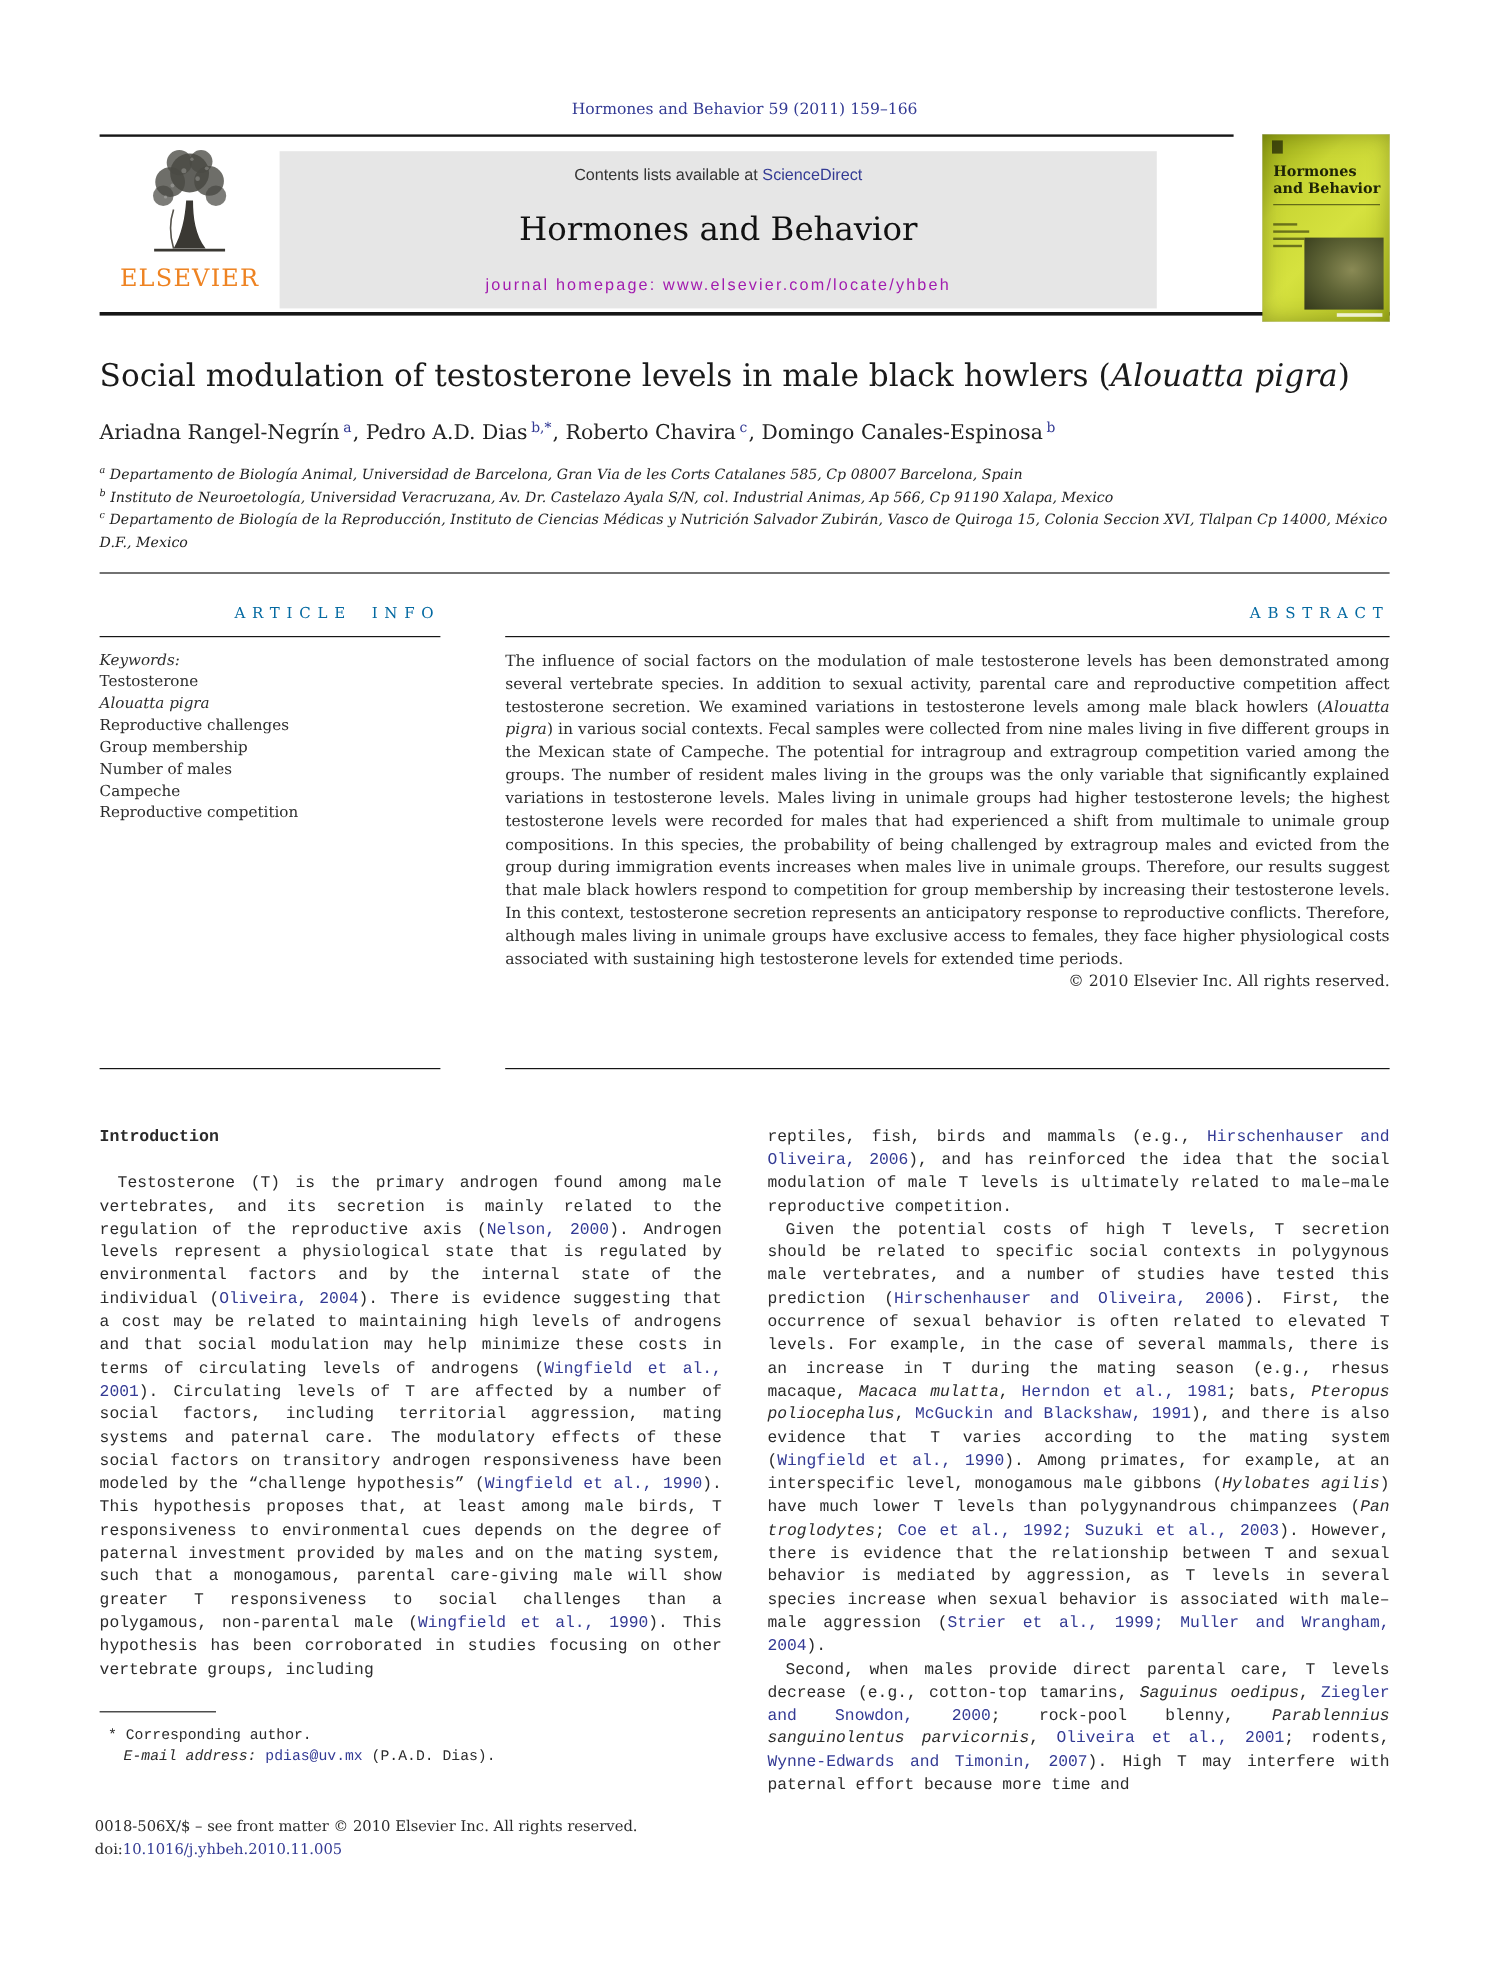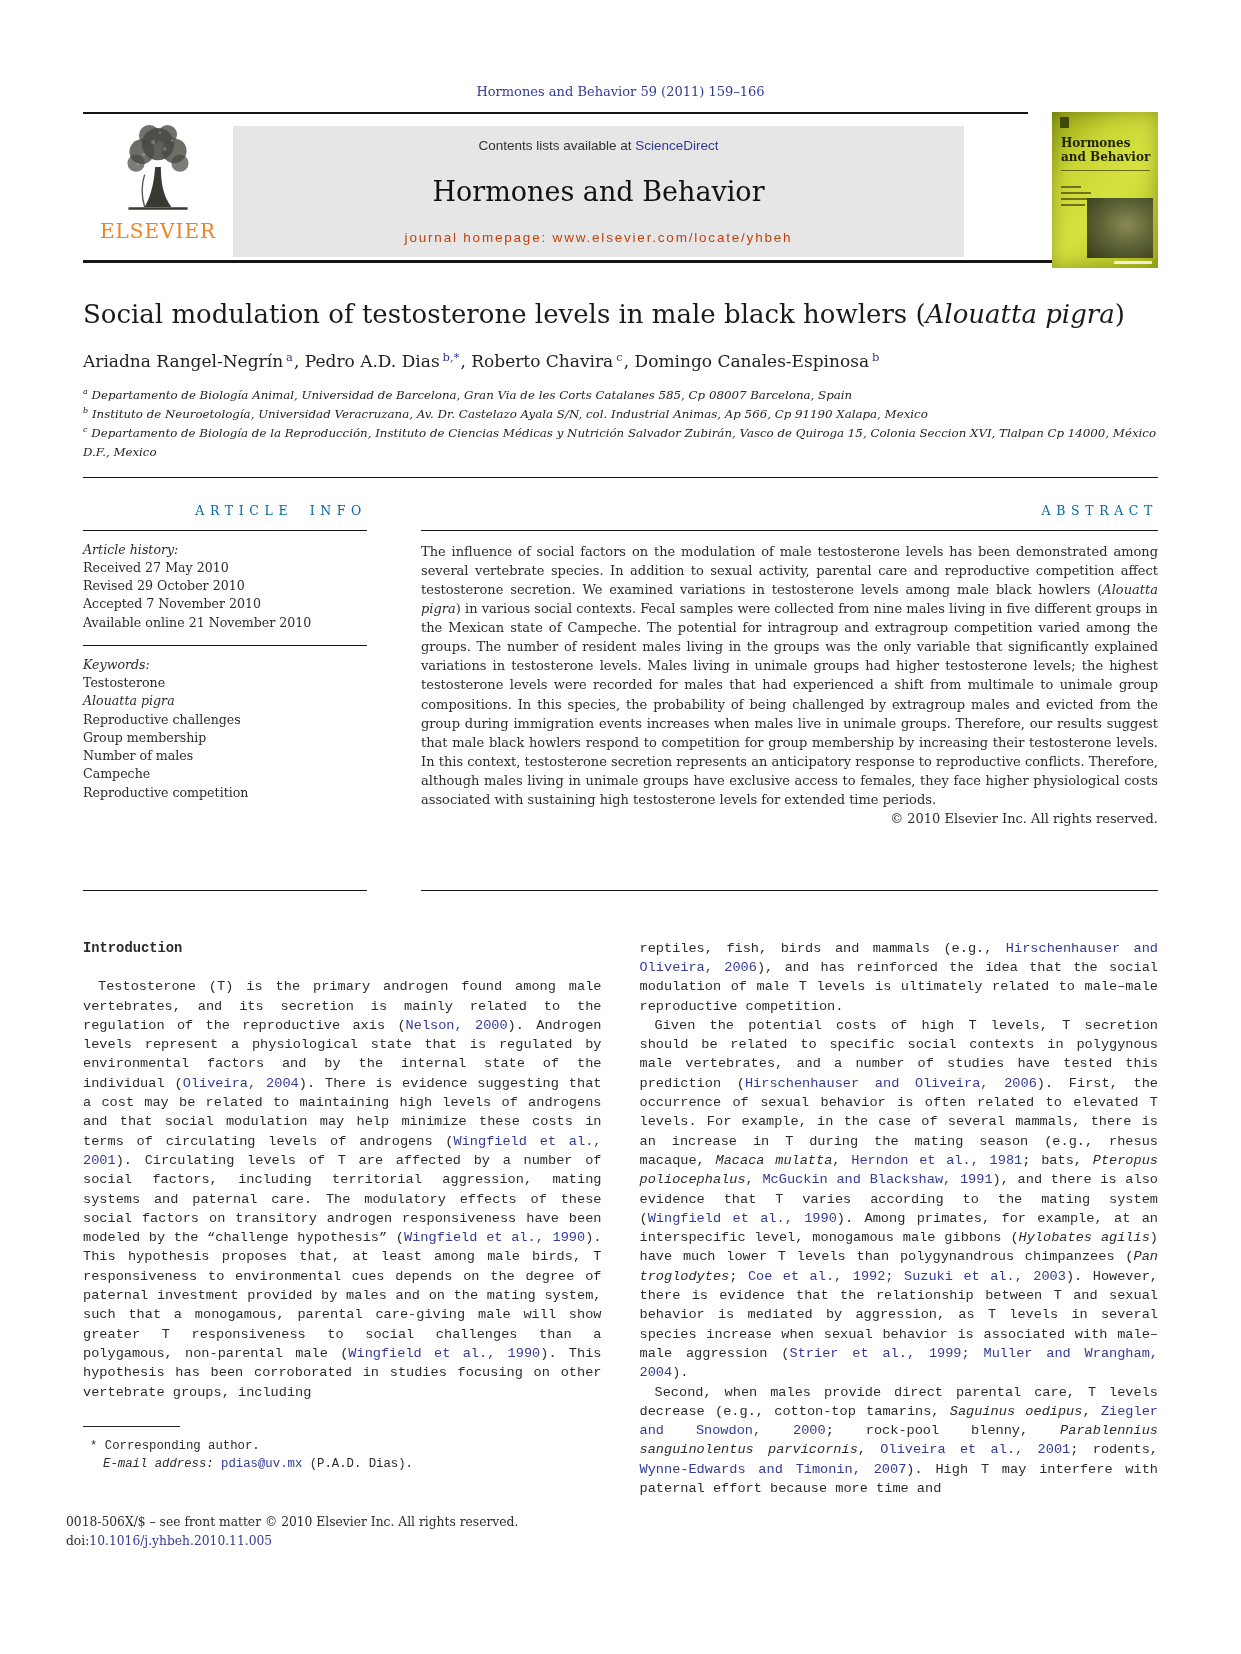--- a/index.html
+++ b/index.html
@@ -36,21 +36,21 @@
   .logo-block{width:150px;text-align:center;padding-top:5px;}
   .elsevier-word{font-size:20px;color:var(--elsevier_orange);letter-spacing:1px;margin-top:0;}
   .gray-box{
     flex:1;margin-right:64px;margin-top:12px;height:131px;box-sizing:border-box;
     background:var(--masthead_bg);
     display:flex;flex-direction:column;justify-content:space-between;
     text-align:center;padding:12px 8px 12px;
   }
   .contents-line{font-family:"Liberation Sans",sans-serif;font-size:13.5px;color:#333;}
   .mast-title{font-size:27px;color:#111;}
-  .homepage-line{font-family:"Liberation Sans",sans-serif;font-size:13.5px;letter-spacing:1.8px;color:#c2410c;}
+  .homepage-line{font-family:"Liberation Sans",sans-serif;font-size:13.5px;letter-spacing:1.8px;color:#a21caf;}
 
   
   .cover{
     position:absolute;right:0;top:0;width:106px;height:156px;cursor:pointer;
     background:linear-gradient(135deg,#93a311 0%,#c9d634 28%,#d6e23f 55%,#aebc1d 100%);
     box-shadow:inset 0 0 18px rgba(40,50,0,.35);
   }
   .cover-mark{position:absolute;top:5px;left:8px;width:9px;height:11px;background:rgba(30,35,5,.72);}
   .cover-title{position:absolute;top:25px;left:9px;font-weight:bold;font-size:12px;line-height:1.15;color:#1e2306;}
   .cover-rule{position:absolute;top:58px;left:9px;right:8px;border-top:1px solid rgba(30,35,5,.6);}
@@ -96,21 +96,21 @@
   .para{margin:0;}
   .indent{text-indent:15px;}
 
   
   .footnote{margin-top:24px;font-size:12.3px;line-height:1.5;text-align:left;}
   .fn-rule{width:97px;border-top:1px solid #222;margin-bottom:10px;}
   .fn-line1{padding-left:7px;}
   .fn-line2{padding-left:20px;}
 
   
-  .footer{position:absolute;left:66px;bottom:103px;font-size:12.3px;line-height:1.55;}
+  .footer{position:absolute;left:79px;bottom:103px;font-size:12.3px;line-height:1.55;}
 </style>
 </head>
 <body>
 
 <div class="page">
 
   <div class="journal-ref">Hormones and Behavior 59 (2011) 159–166</div>
 
   <div class="masthead">
     <div class="mast-left">
@@ -181,29 +181,20 @@
       <div class="affil"><span class="supr">b</span> <span>Instituto de Neuroetología, Universidad Veracruzana, Av. Dr. Castelazo Ayala S/N, col. Industrial Animas, Ap 566, Cp 91190 Xalapa, Mexico</span></div>
 
       <div class="affil"><span class="supr">c</span> <span>Departamento de Biología de la Reproducción, Instituto de Ciencias Médicas y Nutrición Salvador Zubirán, Vasco de Quiroga 15, Colonia Seccion XVI, Tlalpan Cp 14000, México D.F., Mexico</span></div>
     </div>
 
   <div class="rule-thin"></div>
 
   <div class="info-abstract">
     <div class="info-col">
       <div class="sec-head">ARTICLE INFO</div>
-      <div class="info-block rule">
-        <div class="it">Article history:</div>
-        <div>
-            <div class="line">Received 27 May 2010</div>
-            <div class="line">Revised 29 October 2010</div>
-            <div class="line">Accepted 7 November 2010</div>
-            <div class="line">Available online 21 November 2010</div>
-          </div>
-      </div>
       <div class="info-block">
         <div class="it">Keywords:</div>
         <div>
             <div class="line">Testosterone</div>
             <div class="line"><span class="it">Alouatta pigra</span></div>
             <div class="line">Reproductive challenges</div>
             <div class="line">Group membership</div>
             <div class="line">Number of males</div>
             <div class="line">Campeche</div>
             <div class="line">Reproductive competition</div>

